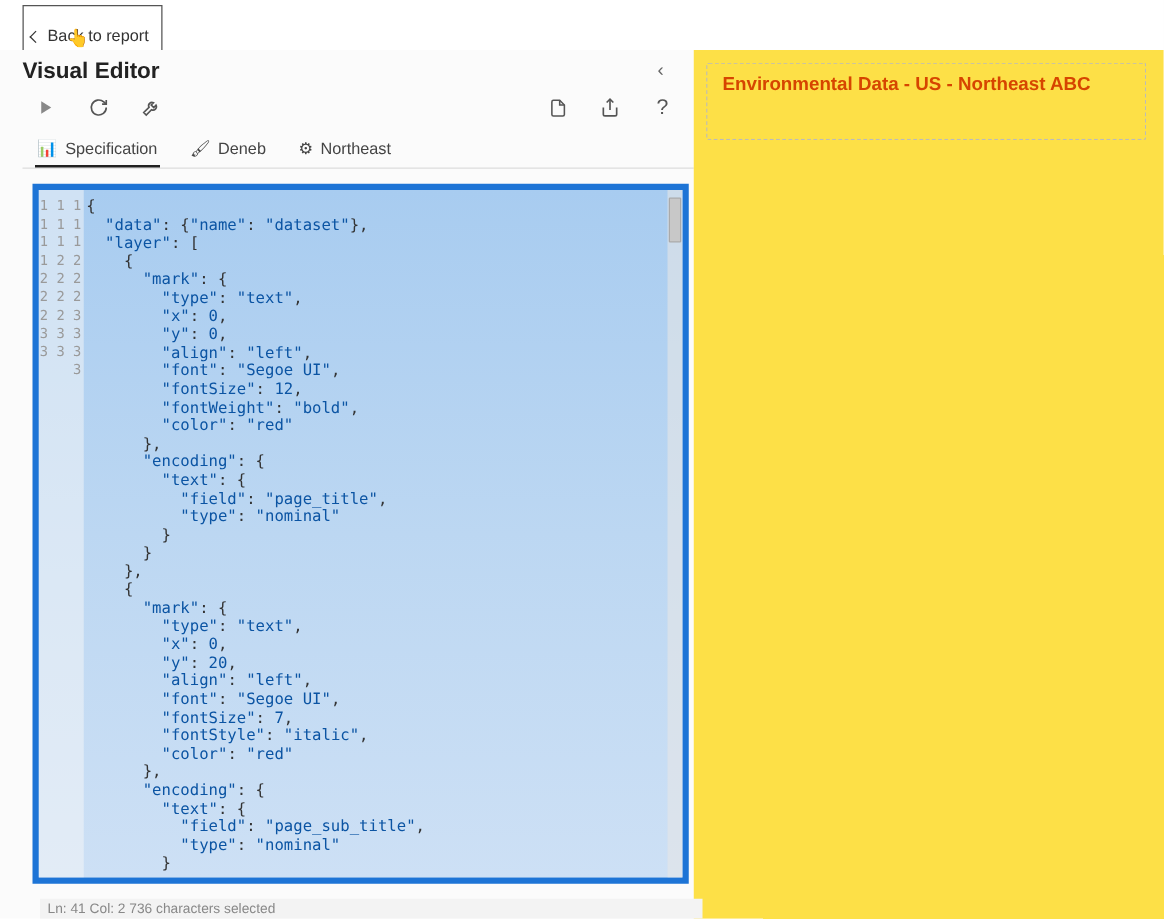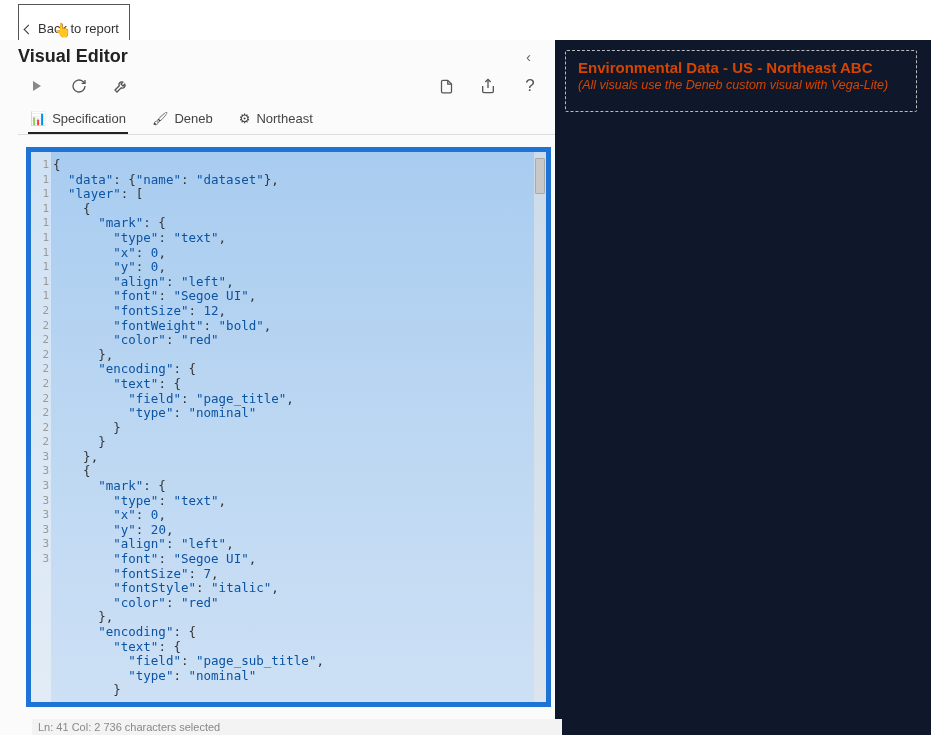--- a/index.html
+++ b/index.html
@@ -50,21 +50,21 @@
   }
   .left-pane {
     width: 555px;
     border-right: none;
     padding: 4px 0 0 18px;
     background: #fbfbfb;
   }
   .right-pane {
     flex: 1;
     padding: 10px 14px 0 10px;
-    background: #0f172a;
+    background: #fde047;
   }
   .ve-header {
     display: flex;
     align-items: center;
     justify-content: space-between;
     padding-right: 16px;
     margin-bottom: 6px;
   }
   .ve-title {
     font-size: 18px;
@@ -133,21 +133,21 @@
   }
   .editor-inner {
     position: absolute;
     inset: 0;
     display: flex;
     font-family: Consolas, Menlo, monospace;
     font-size: 12.5px;
     overflow: hidden;
   }
   .gutter {
-    width: 20px;
+    width: 36px;
     background: rgba(248,248,248,0.5);
     color: #9a9a9a;
     font-size: 11px;
     text-align: right;
     padding: 6px 2px 0 0;
     line-height: 14.6px;
     user-select: none;
   }
   .code-area {
     flex: 1;
@@ -355,17 +355,16 @@
 
     <div class="status-bar">
       <span>Ln: 41   Col: 2   736 characters selected</span>
     </div>
 
   </div>
 
   <div class="right-pane">
     <div class="visual-card">
       <div class="vc-title">Environmental Data - US - Northeast ABC</div>
-      <div class="vc-sub">(All visuals use the Deneb custom visual with Vega-Lite)</div>
     </div>
   </div>
 
 </div>
 
 </body></html>

